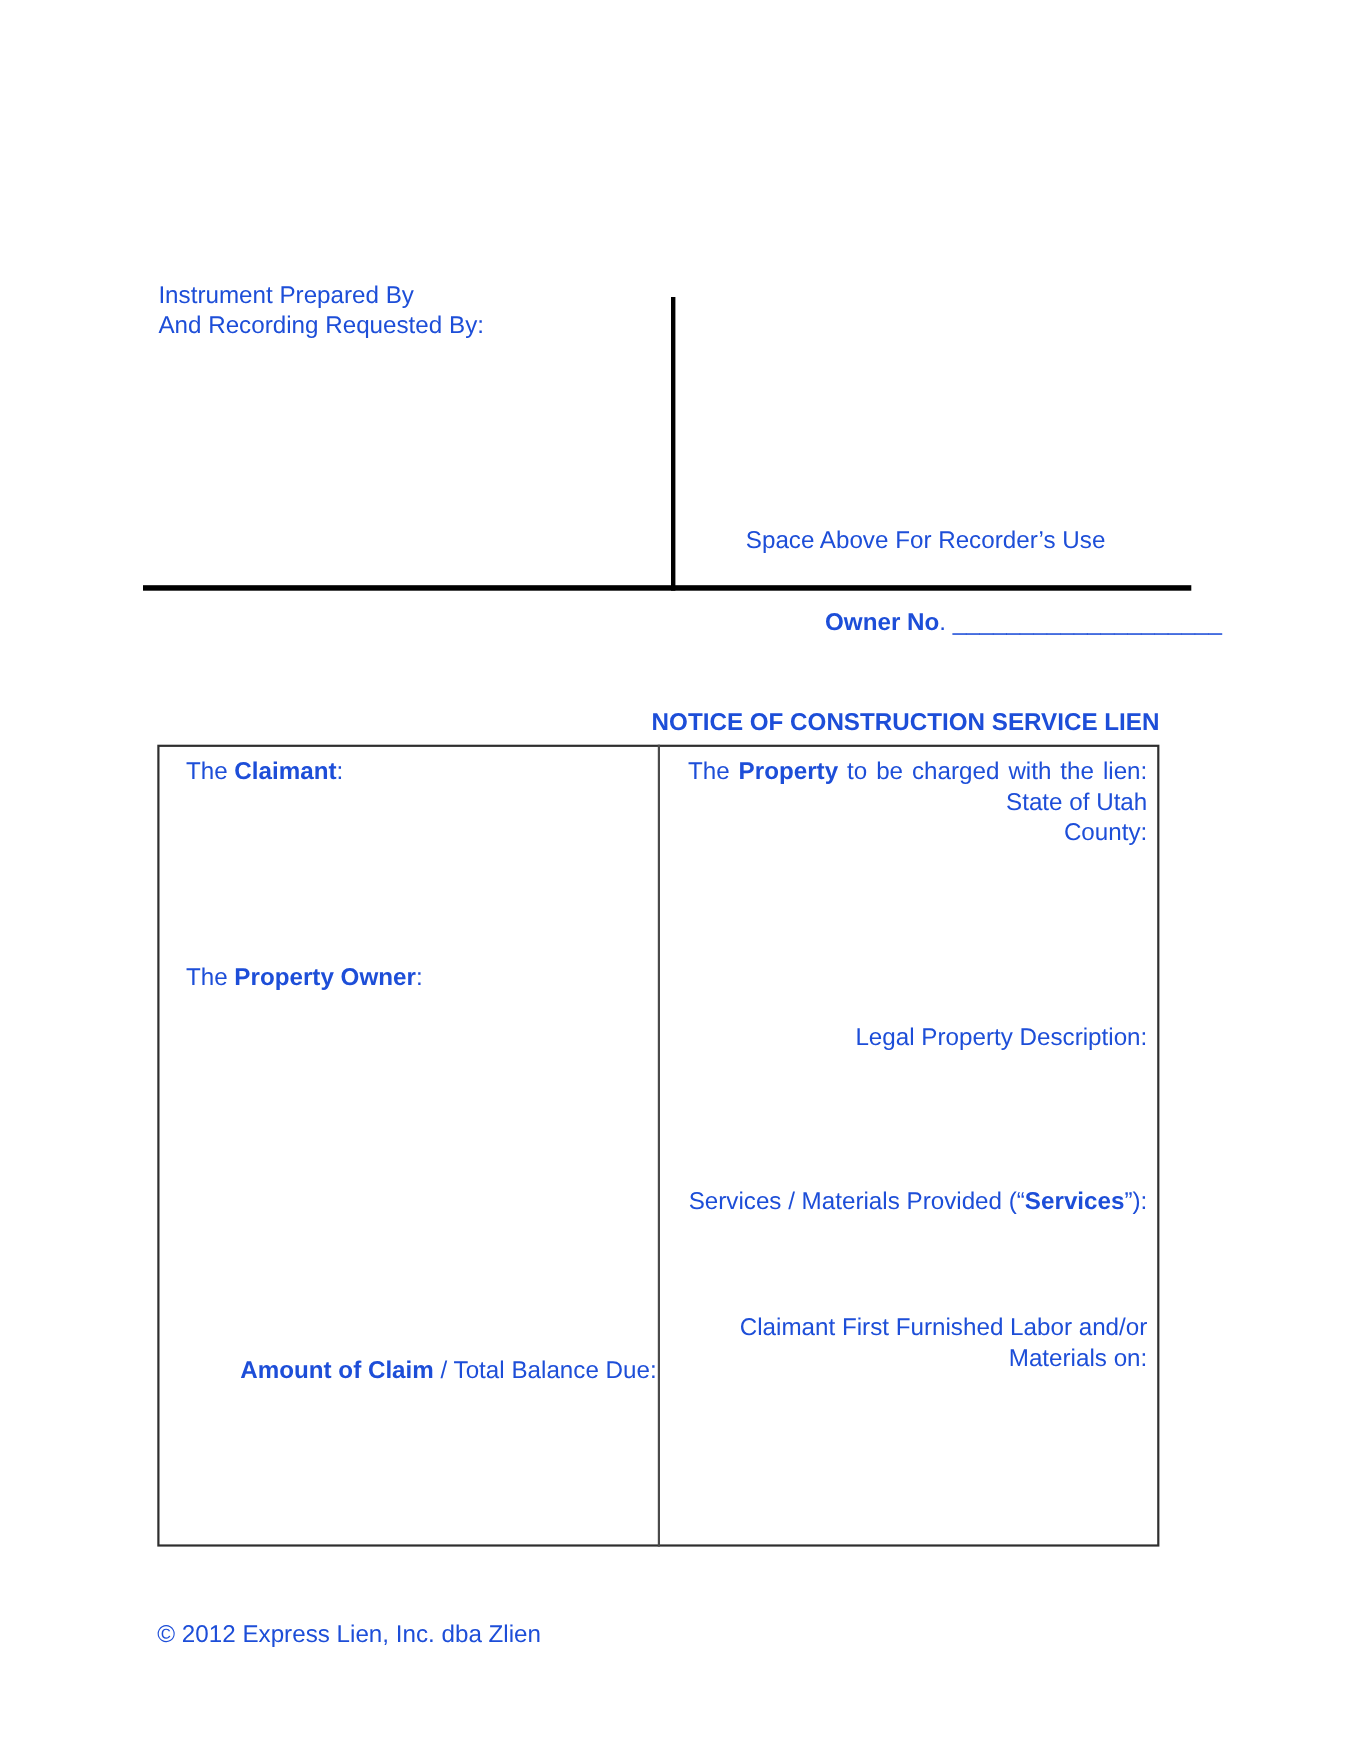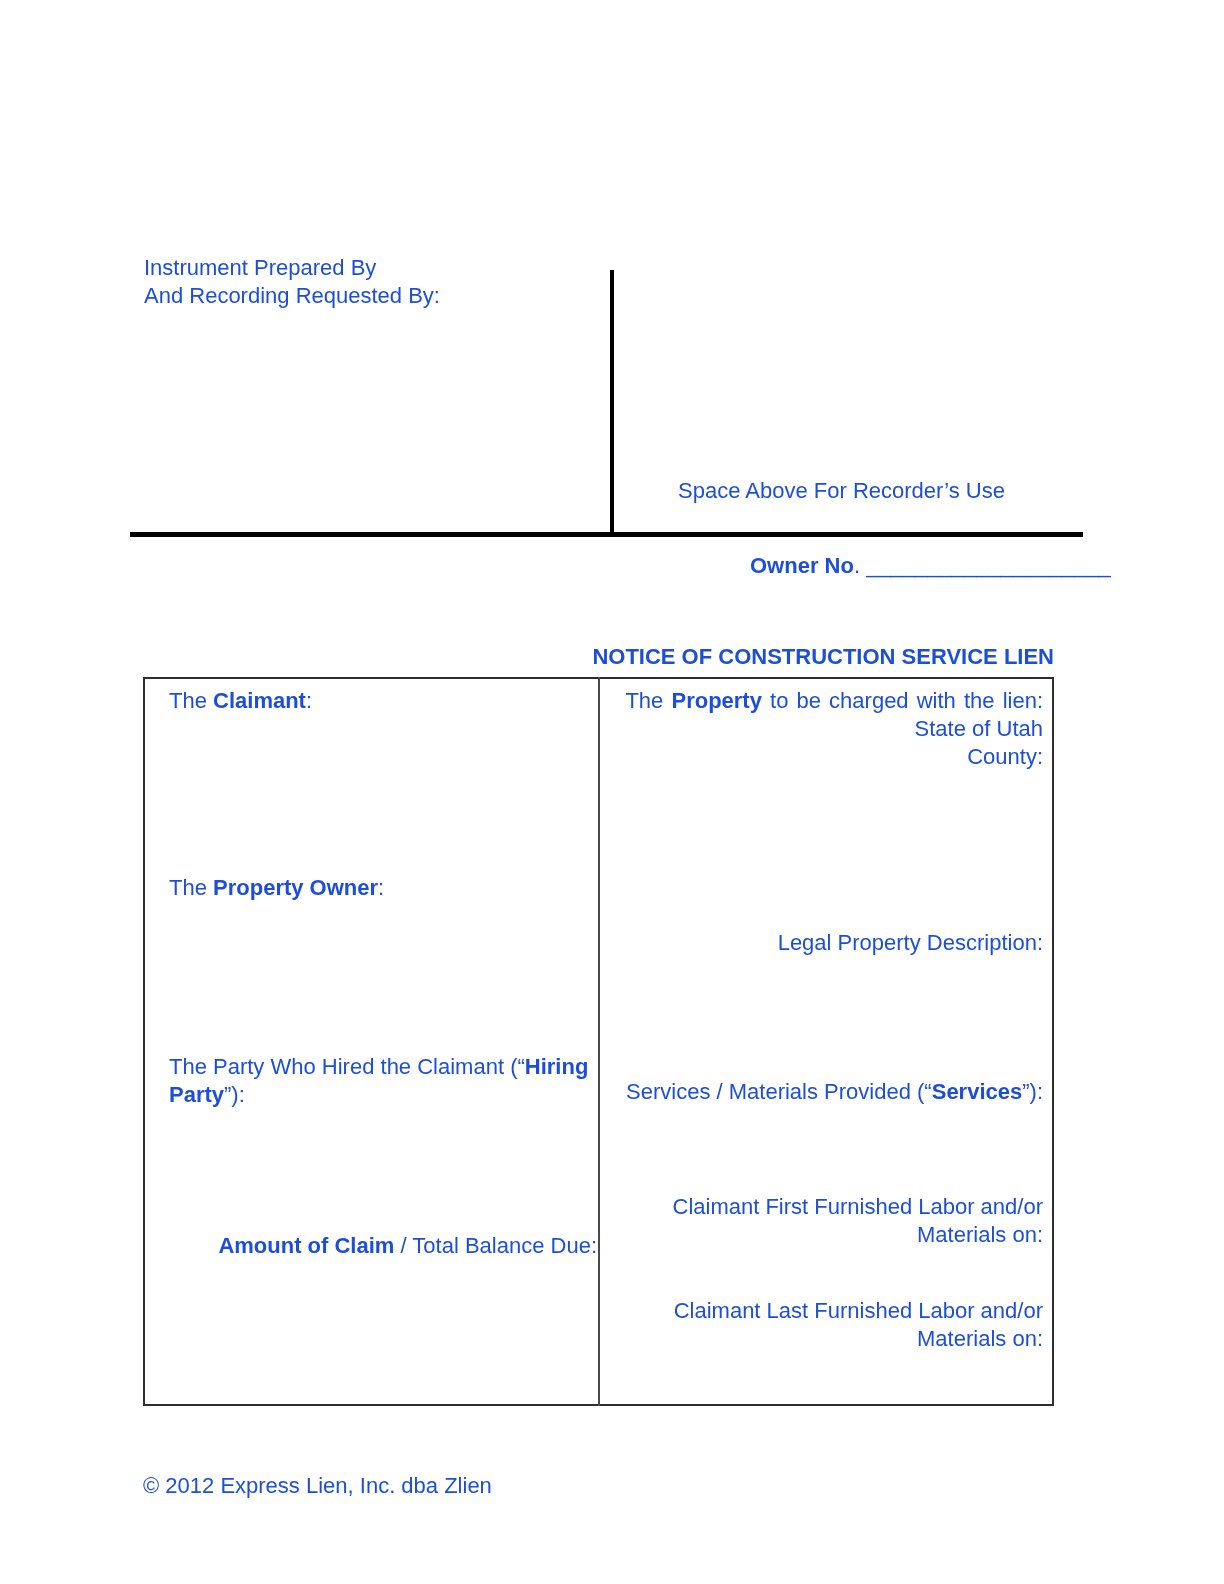--- a/index.html
+++ b/index.html
@@ -77,23 +77,20 @@
   <div class="tbl-divider"></div>
 
   <div class="abs cell-l" style="top:687px;">
     <span>The </span><b>Claimant</b><span>:</span>
   </div>
 
   <div class="abs cell-l" style="top:874px;">
     <span>The </span><b>Property Owner</b><span>:</span>
   </div>
 
-  <div class="abs cell-l" style="top:1053px;">
-    <span>The Party Who Hired the Claimant (“</span><b>Hiring Party</b><span>”):</span>
-  </div>
 
   <div class="abs cell-l" style="top:1232px;text-align:right;">
     <b>Amount of Claim</b><span> / Total Balance Due:</span>
   </div>
 
   <div class="abs cell-r" style="top:687px;">
     <div class="wsp">
       <span>The </span><b>Property</b><span> to be charged with the lien:</span>
     </div>
     <div>State of Utah</div>
@@ -102,17 +99,16 @@
 
 
   <div class="abs cell-r" style="top:929px;">Legal Property Description:</div>
 
   <div class="abs cell-r" style="top:1078px;">
     <span>Services / Materials Provided (“</span><b>Services</b><span>”):</span>
   </div>
 
   <div class="abs cell-r" style="top:1193px;">Claimant First Furnished Labor and/or Materials on:</div>
 
-  <div class="abs cell-r" style="top:1297px;">Claimant Last Furnished Labor and/or Materials on:</div>
 
   <div class="abs" style="left:143px; top:1472px;">© 2012 Express Lien, Inc. dba Zlien</div>
 
 </div>
 
 </body></html>

